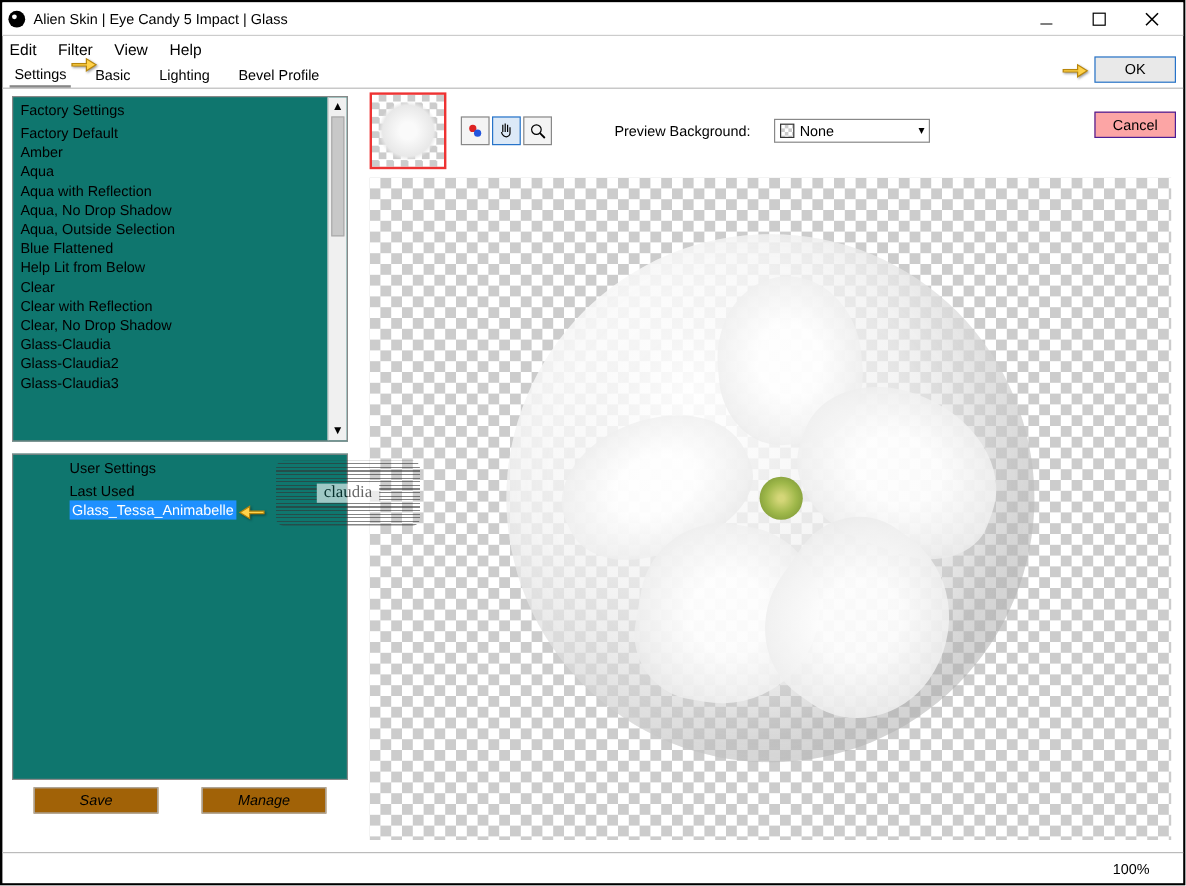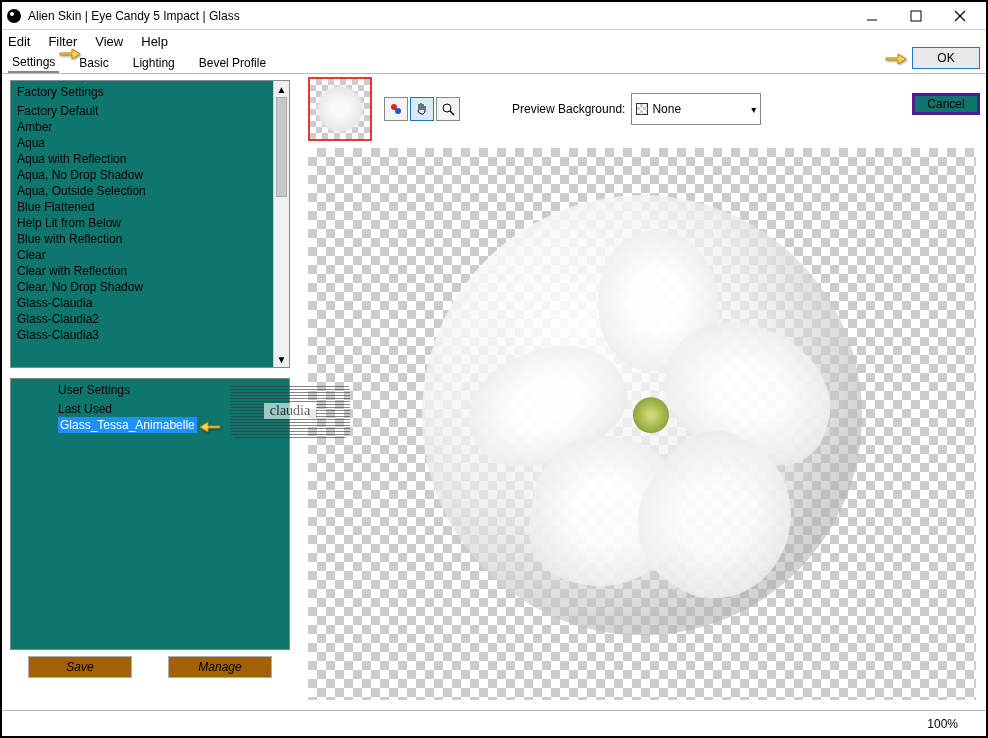--- a/index.html
+++ b/index.html
@@ -30,26 +30,26 @@
   .user-box { height: 272px; margin-top: 10px; padding-left: 41px; }
   .btn-row { display:flex; justify-content: space-around; margin-top: 6px; }
   .std-btn { width: 104px; height: 22px; font-size: 12px; background: #a16207; border: 1px solid #adadad; cursor: pointer; font-style: italic; }
   .right-pane { flex: 1; position: relative; display:flex; flex-direction:column; }
   .preview-top { height: 70px; display:flex; align-items:center; padding: 6px 10px; gap: 12px;}
   .thumb-box { width: 64px; height: 64px; border: 2px solid #e33; position: relative; background: repeating-conic-gradient(#ccc 0% 25%, #fff 0% 50%) 0 0/12px 12px; display:flex; align-items:center; justify-content:center;}
   .thumb-box .flower-mini { width: 50px; height: 50px; border-radius: 50%; background: radial-gradient(circle, #fafafa 20%, #e8e8e8 60%, rgba(255,255,255,0) 70%); }
   .tool-btns { display:flex; gap:2px; }
   .tool-btn { width: 24px; height: 24px; border: 1px solid #888; background: #f4f4f4; display:flex; align-items:center; justify-content:center; cursor:pointer; }
   .tool-btn.active { border: 1px solid #2673c9; background: #dce9f7; }
-  .prev-bg-row { display:flex; align-items:center; gap:6px; margin-left: 40px; font-size:12px;}
-  .prev-bg-select { width: 130px; height: 32px; font-size: 12px; border: 1px solid #888; background:#fff; display:flex; align-items:center; padding: 0 4px; position:relative; cursor:pointer;}
+  .prev-bg-row { display:flex; align-items:center; gap:20px; margin-left: 40px; font-size:12px;}
+  .prev-bg-select { width: 130px; height: 20px; font-size: 12px; border: 1px solid #888; background:#fff; display:flex; align-items:center; padding: 0 4px; position:relative; cursor:pointer;}
   .prev-bg-select .swatch { width:12px; height:12px; border:1px solid #333; background: repeating-conic-gradient(#ccc 0% 25%, #fff 0% 50%) 0 0/6px 6px; margin-right:4px;}
   .prev-bg-select .chev { position:absolute; right:4px; font-size:10px;}
   .ok-btn { width: 68px; height: 22px; font-size: 12px; background: #e9e9e9; border: 1px solid #2673c9; cursor:pointer;}
-  .cancel-btn { width: 68px; height: 22px; font-size: 12px; background: #0f766e; border: 3px solid #4c1d95; cursor:pointer;margin-top:20px;}
+  .cancel-btn { width: 68px; height: 22px; font-size: 12px; background: #fca5a5; border: 1px solid #4c1d95; cursor:pointer;margin-top:20px;}
   .preview-main { flex: 1; margin: 4px 10px 10px 10px; position:relative; background: repeating-conic-gradient(#ccc 0% 25%, #fff 0% 50%) 0 0/18px 18px; overflow:hidden;}
   .glass-sphere { position:absolute; left:50%; top:50%; transform:translate(-50%,-52%); width: 440px; height: 440px; border-radius:50%; background: radial-gradient(circle at 35% 30%, rgba(255,255,255,0.9), rgba(240,240,240,0.7) 40%, rgba(200,200,200,0.5) 70%, rgba(180,180,180,0.3) 100%); box-shadow: inset -20px -20px 60px rgba(0,0,0,0.1), inset 20px 20px 60px rgba(255,255,255,0.6);}
   .petal { position:absolute; background: radial-gradient(ellipse, #ffffff 30%, #f0f0f0 70%, #e0e0e0 100%); opacity:0.85;}
   .flower-center { position:absolute; left:48%; top:46%; width:36px; height:36px; background: radial-gradient(circle, #d4d678 10%, #9fb84a 50%, #6e8a2e 100%); border-radius:50%;}
   .statusbar { height: 26px; border-top: 1px solid #bbb; display:flex; align-items:center; justify-content:flex-end; padding: 0 28px; font-size: 12px;}
   .pointer-hand { position:absolute; width:24px; height:18px; z-index: 50;}
   .pointer-hand svg { filter: drop-shadow(1px 1px 1px rgba(0,0,0,0.4)); }
   .watermark { position:absolute; left: 228px; top: 310px; width: 120px; height: 54px; z-index: 10; background: repeating-linear-gradient(0deg, #333 0 1px, transparent 1px 3px); border-radius: 6px; opacity: 0.6; display:flex; align-items:center; justify-content:center;}
   .watermark span { background: #fff; padding: 0 6px; font-family: cursive; font-size: 14px; }
 </style>
@@ -126,21 +126,20 @@
         <div class="header">Factory Settings</div>
         <div class="items">
           <div class="item">Factory Default</div>
           <div class="item">Amber</div>
           <div class="item">Aqua</div>
           <div class="item">Aqua with Reflection</div>
           <div class="item">Aqua, No Drop Shadow</div>
           <div class="item">Aqua, Outside Selection</div>
           <div class="item">Blue Flattened</div>
           <div class="item">Help Lit from Below</div>
-          <div class="item">Blue with Reflection</div>
           <div class="item">Clear</div>
           <div class="item">Clear with Reflection</div>
           <div class="item">Clear, No Drop Shadow</div>
           <div class="item">Glass-Claudia</div>
           <div class="item">Glass-Claudia2</div>
           <div class="item">Glass-Claudia3</div>
         </div>
         <div class="scroll">
           <div class="up">▲</div>
           <div class="thumb"></div>

